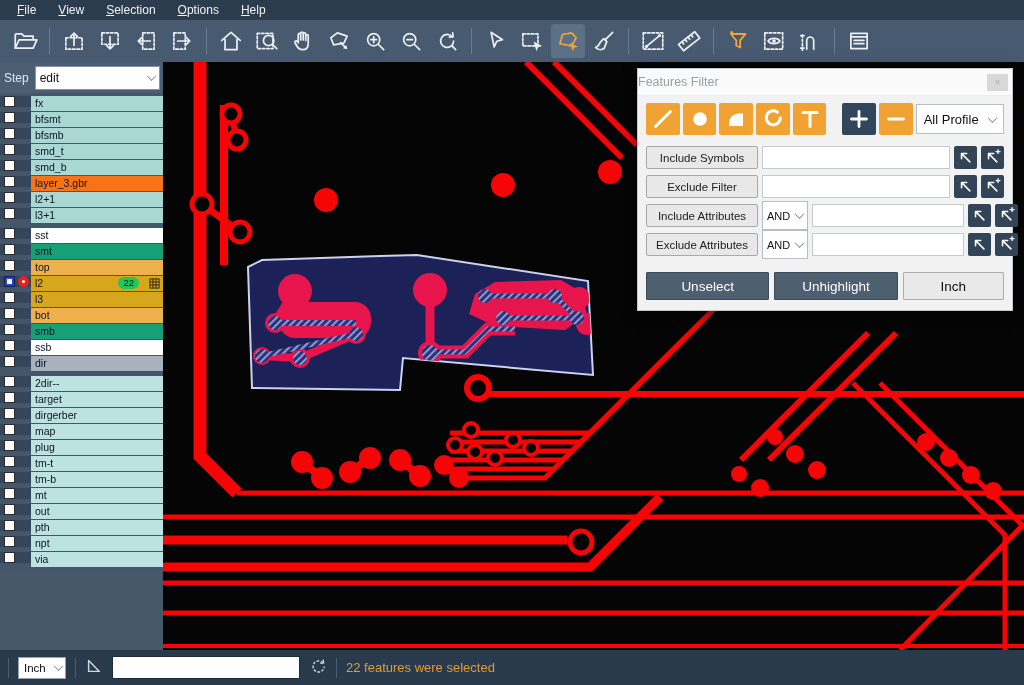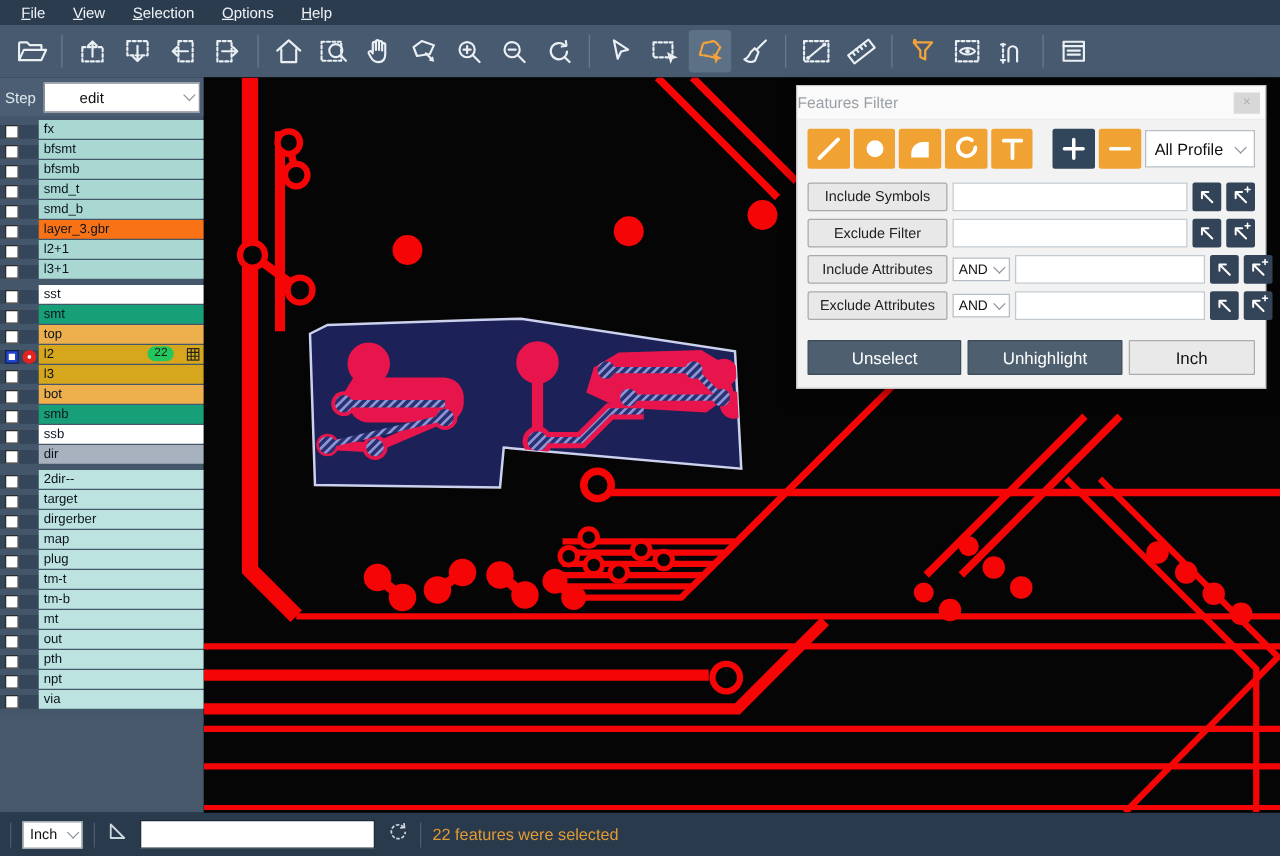--- a/index.html
+++ b/index.html
@@ -19,25 +19,25 @@
   .tb-sep { width:1px; height:26px; background:#687c91; margin:0 5px; }
 
   
   .main { flex:1 1 auto; display:flex; min-height:0; }
 
   
   .sidebar { width:163px; flex:0 0 163px; background:#43566a; display:flex; flex-direction:column; }
   .step-row { height:31px; background:#4b5e73; display:flex; align-items:center; padding:0 3px 0 4px; flex:0 0 auto; }
   .step-label { color:#dfe7ee; font-size:12px; margin-right:6px; }
   .step-select { flex:1; height:24px; background:#fff; border:1px solid #8a9199; display:flex; align-items:center; padding:0 4px; }
-  .step-select .val { flex:1; font-size:12px; color:#111;margin-left:24px; }
+  .step-select .val { flex:1; font-size:12px; color:#111; }
   .chev { width:7px; height:7px; border-right:1.6px solid #8a9199; border-bottom:1.6px solid #8a9199; transform:rotate(45deg) translate(-1px,-1px); }
   .layers { padding-top:3px; }
   .layer-group { margin-bottom:5px; }
-  .layer-row { height:15px; margin-bottom:1px; display:flex; align-items:flex-end; }
+  .layer-row { height:15px; margin-bottom:1px; display:flex; align-items:flex-start; }
   .cb-cell { width:31px; flex:0 0 31px; background:#35465a; display:flex; align-items:center; }
   .cb { width:11px; height:11px; background:#fff; border:1.5px solid #2b2b2b; margin-left:4px; display:flex; align-items:center; justify-content:center; }
   .cb.on { background:#2244d0; border-color:#10204a; }
   .cb.on .cb-dot { width:5px; height:5px; background:#fff; }
   .marker { width:11px; height:11px; border-radius:50%; background:#e32222; margin-left:3px; display:flex; align-items:center; justify-content:center; }
   .marker::after { content:""; width:3px; height:3px; border-radius:50%; background:#fff; }
   .name-cell { flex:1; font-size:10.5px; color:#0d1420; padding-left:4px; line-height:15px; position:relative; white-space:nowrap; }
   .badge { position:absolute; right:24px; top:1px; background:#22c55e; border-radius:7px; font-size:9.5px; line-height:12px; height:12px; padding:0 5px; color:#22200c;margin-left:25px; }
   .gridicon { position:absolute; right:3px; top:2px; width:11px; height:11px; }
   .sidebar-spacer { flex:1; background:#46586a; }
@@ -53,21 +53,21 @@
   .dlg-title { color:#9aa0a6; font-size:12.5px; }
   .dlg-close { margin-left:auto; width:21px; height:17px; background:#d8d8d8; color:#b0b0b0; font-size:11px; display:flex; align-items:center; justify-content:center; }
   .dlg-tools { padding:7px 8px 5px 8px; display:flex; align-items:center; gap:3px; }
   .tool-btn { width:34px; height:32px; background:#f0a232; border-radius:2px; display:flex; align-items:center; justify-content:center; }
   .tool-btn.dark { background:#31455b; margin-left:13px; }
   .profile-select { margin-left:auto; width:89px; height:30px; background:#fff; border:1px solid #b6bdc4; display:flex; align-items:center; padding:0 7px; }
   .profile-select .val { flex:1; font-size:13px; color:#111; }
   .dlg-fields { padding:3px 8px 1px 8px; }
   .field-row { height:29px; display:flex; align-items:center; gap:4px; }
   .label-btn { width:112px; flex:0 0 112px; height:23px; background:#e8e8e8; border:1px solid #a9a9a9; border-radius:2px; font-size:11.5px; color:#222; display:flex; align-items:center; justify-content:center; }
-  .and-select { width:46px; flex:0 0 46px; height:19px; background:#fff; border:1px solid #b6bdc4; display:flex; align-items:center; padding:0 4px; }
+  .and-select { width:46px; flex:0 0 46px; height:29px; background:#fff; border:1px solid #b6bdc4; display:flex; align-items:center; padding:0 4px; }
   .and-select .val { flex:1; font-size:11px; color:#111; }
   .field-input { flex:1; height:23px; background:#fff; border:1px solid #c2c9cf; font-size:11px; padding:0 4px; font-family:"Liberation Sans",sans-serif; }
   .arrow-btn { width:23px; height:23px; flex:0 0 23px; background:#334458; border-radius:2px; display:flex; align-items:center; justify-content:center; }
   .dlg-actions { padding:7px 8px 10px 8px; }
   .act-row { display:flex; gap:5px; margin-top:5px; }
   .act-btn { height:28px; font-size:13.5px; display:flex; align-items:center; justify-content:center; border-radius:1px; }
   .act-btn.dark { flex:1.22; background:#4e5f70; color:#fff; border:1px solid #3c4b5a; }
   .act-btn.light { flex:1; background:#e9e9e9; color:#111; border:1px solid #adadad; }
 
   

